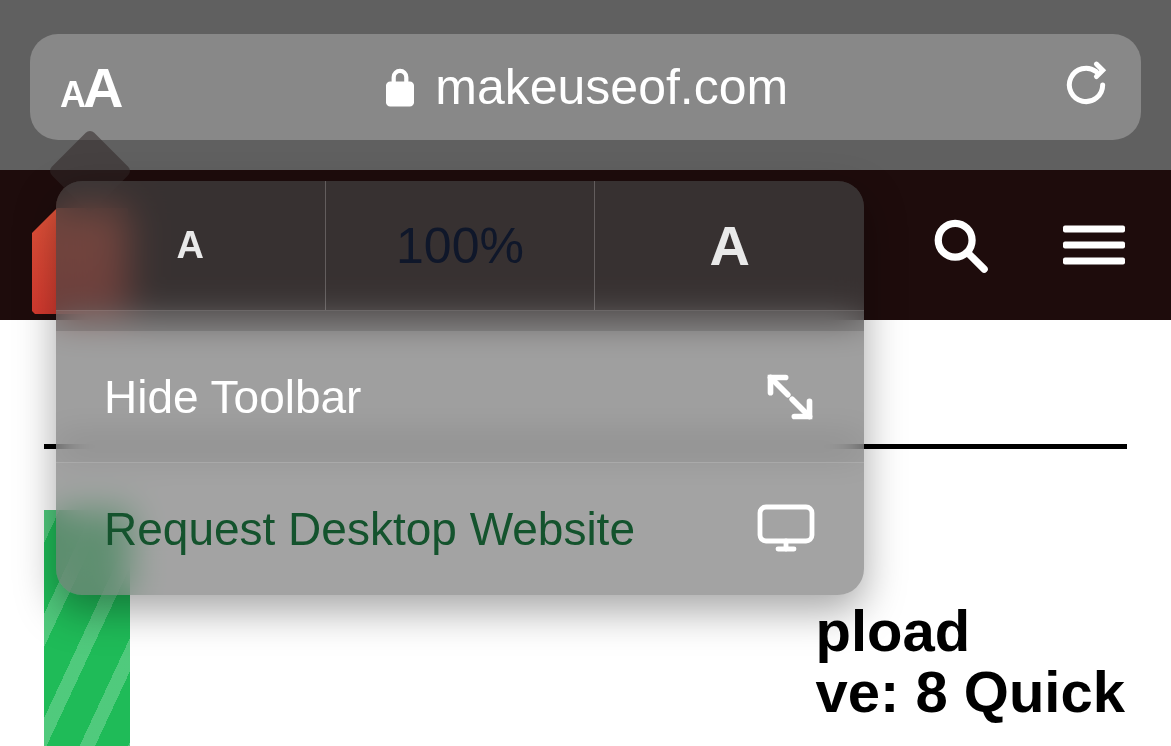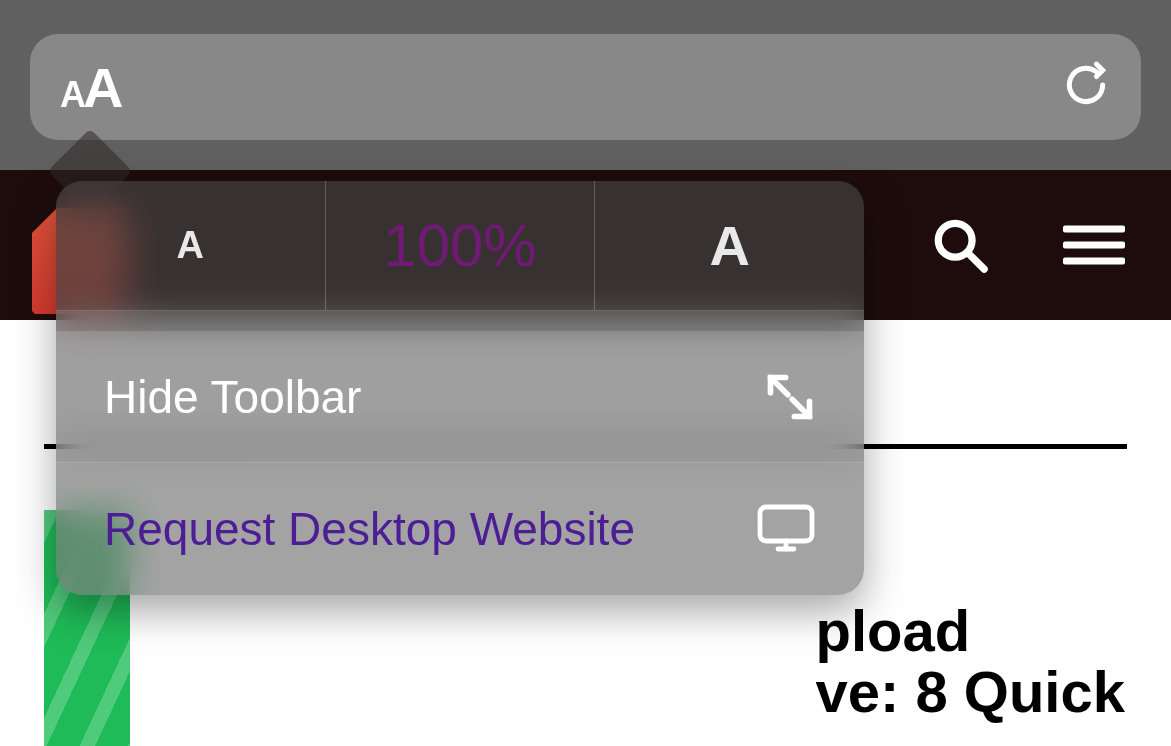--- a/index.html
+++ b/index.html
@@ -54,47 +54,55 @@
 .popover-tail {
   position: absolute; left: 60px; top: 141px; width: 60px; height: 60px;
   background: rgba(50,40,40,0.55); transform: rotate(45deg);
   border-radius: 6px;
 }
 .popover .zoom-row { display: flex; height: 130px; border-bottom: 1px solid rgba(255,255,255,0.18); background: rgba(40,38,38,0.35); }
 .popover .zoom-cell { flex: 1; display: flex; align-items: center; justify-content: center; color: #e9e9e9; }
 .popover .zoom-cell.mid { border-left: 1px solid rgba(255,255,255,0.22); border-right: 1px solid rgba(255,255,255,0.22); }
 .popover .zoom-cell .a-small { font-size: 38px; font-weight: 600; }
 .popover .zoom-cell .a-big { font-size: 56px; font-weight: 600; }
-.popover .zoom-cell .pct { font-size: 60px; font-weight: 500; color: #701a75; }
+.popover .zoom-cell .pct { font-size: 50px; font-weight: 500; color: #0f172a; }
 
 .popover .row {
   display: flex; align-items: center; justify-content: space-between;
   padding: 0 48px; height: 132px;
   border-bottom: 1px solid rgba(255,255,255,0.16);
 }
 .popover .row.section-gap { border-top: 20px solid rgba(0,0,0,0.12); height: 152px; }
 .popover .row .label { font-size: 46px; font-weight: 500; }
 .popover .row.reader { background: rgba(60,55,55,0.35); }
 .popover .row.reader .label { color: #a9a9a9; }
 .popover .row.hide { background: rgba(140,140,140,0.28); gap: 24px; }
 .popover .row.hide .label { color: #fff; }
 .popover .row.desktop { background: rgba(155,155,155,0.28); border-bottom: none; }
-.popover .row.desktop .label { color: #4c1d95; }
+.popover .row.desktop .label { color: #14532d; }
 
 svg { display: block; }
 </style>
 </head>
 <body>
 
 <div class="url-area">
   <div class="url-bar">
     <span class="textsize-btn">
       <span class="small-a">A</span>
       <span class="big-a">A</span>
     </span>
+    <div class="url-center">
+      <span class="lock">
+        <svg width="34" height="42" viewBox="0 0 24 30" fill="#fff">
+            <path d="M6 11V8a6 6 0 1 1 12 0v3h1a3 3 0 0 1 3 3v12a3 3 0 0 1-3 3H5a3 3 0 0 1-3-3V14a3 3 0 0 1 3-3h1zm3 0h6V8a3 3 0 1 0-6 0v3z"></path>
+          </svg>
+      </span>
+      <span class="domain">makeuseof.com</span>
+    </div>
     <span class="reload-btn">
       <svg width="50" height="56" viewBox="0 0 24 26" fill="none" stroke="#fff" stroke-width="2.4" stroke-linecap="round">
         <path d="M20 12a8 8 0 1 1-3.2-6.4"></path>
         <path d="M17 2l3 3-3 3" fill="none"></path>
       </svg>
     </span>
   </div>
 </div>
 
 <div class="site-header">

